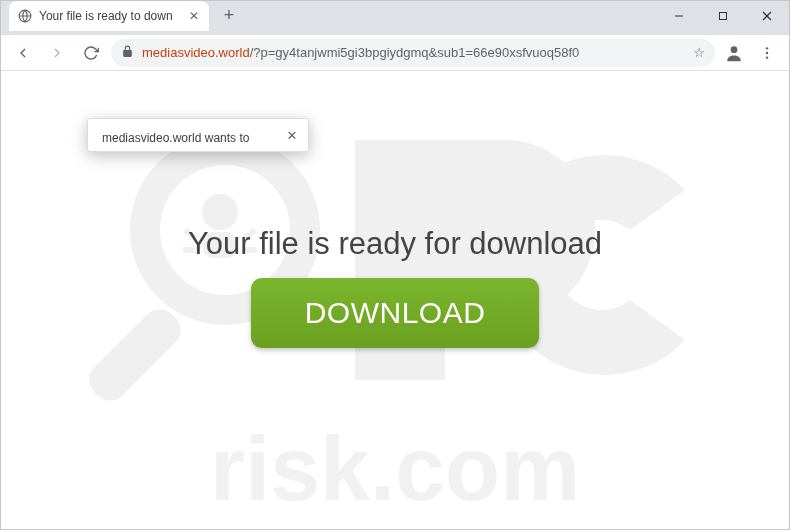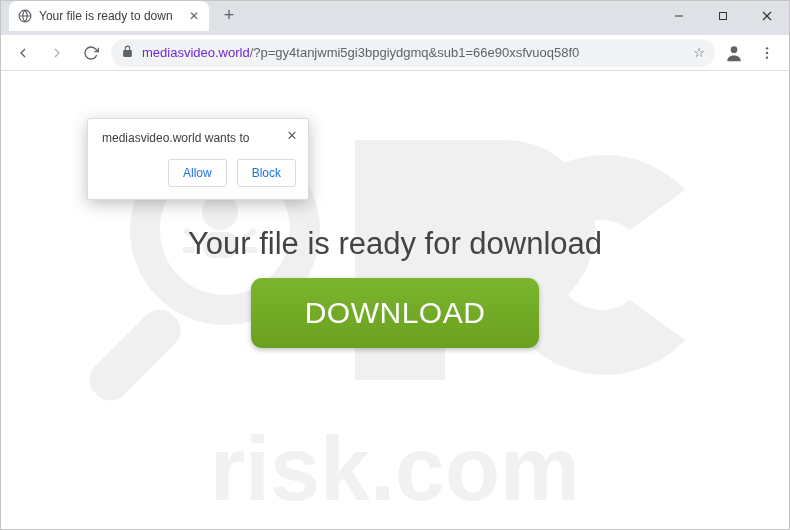--- a/index.html
+++ b/index.html
@@ -110,21 +110,21 @@
       gap: 8px;
       font-size: 13px;
       color: #5f6368;
     }
     .omnibox .url {
       flex: 1;
       white-space: nowrap;
       overflow: hidden;
       text-overflow: ellipsis;
     }
-    .omnibox .url .host { color: #6d28d9; }
+    .omnibox .url .host { color: #c2410c; }
     .omnibox .star { color: #5f6368; }
     .avatar {
       width: 26px; height: 26px;
       border-radius: 50%;
       display: flex; align-items: center; justify-content: center;
       color: #5f6368;
       cursor: pointer;
     }
     .menu-dots {
       width: 28px; height: 28px;
@@ -317,24 +317,20 @@
           <text x="350" y="400" font-size="90" font-weight="900" fill="#f1f1f1" text-anchor="middle" font-family="Arial">risk.com</text>
         </g>
       </svg>
     </div>
 
     <div class="prompt">
       <div class="prompt-head">
         <span>mediasvideo.world wants to</span>
         <span class="prompt-close">✕</span>
       </div>
-      <div class="prompt-actions">
-        <button class="prompt-btn">Allow</button>
-        <button class="prompt-btn">Block</button>
-      </div>
     </div>
 
     <div class="content">
       <div class="headline">Your file is ready for download</div>
       <button class="dl-btn">DOWNLOAD</button>
     </div>
 
   </div>
 </div>
 

